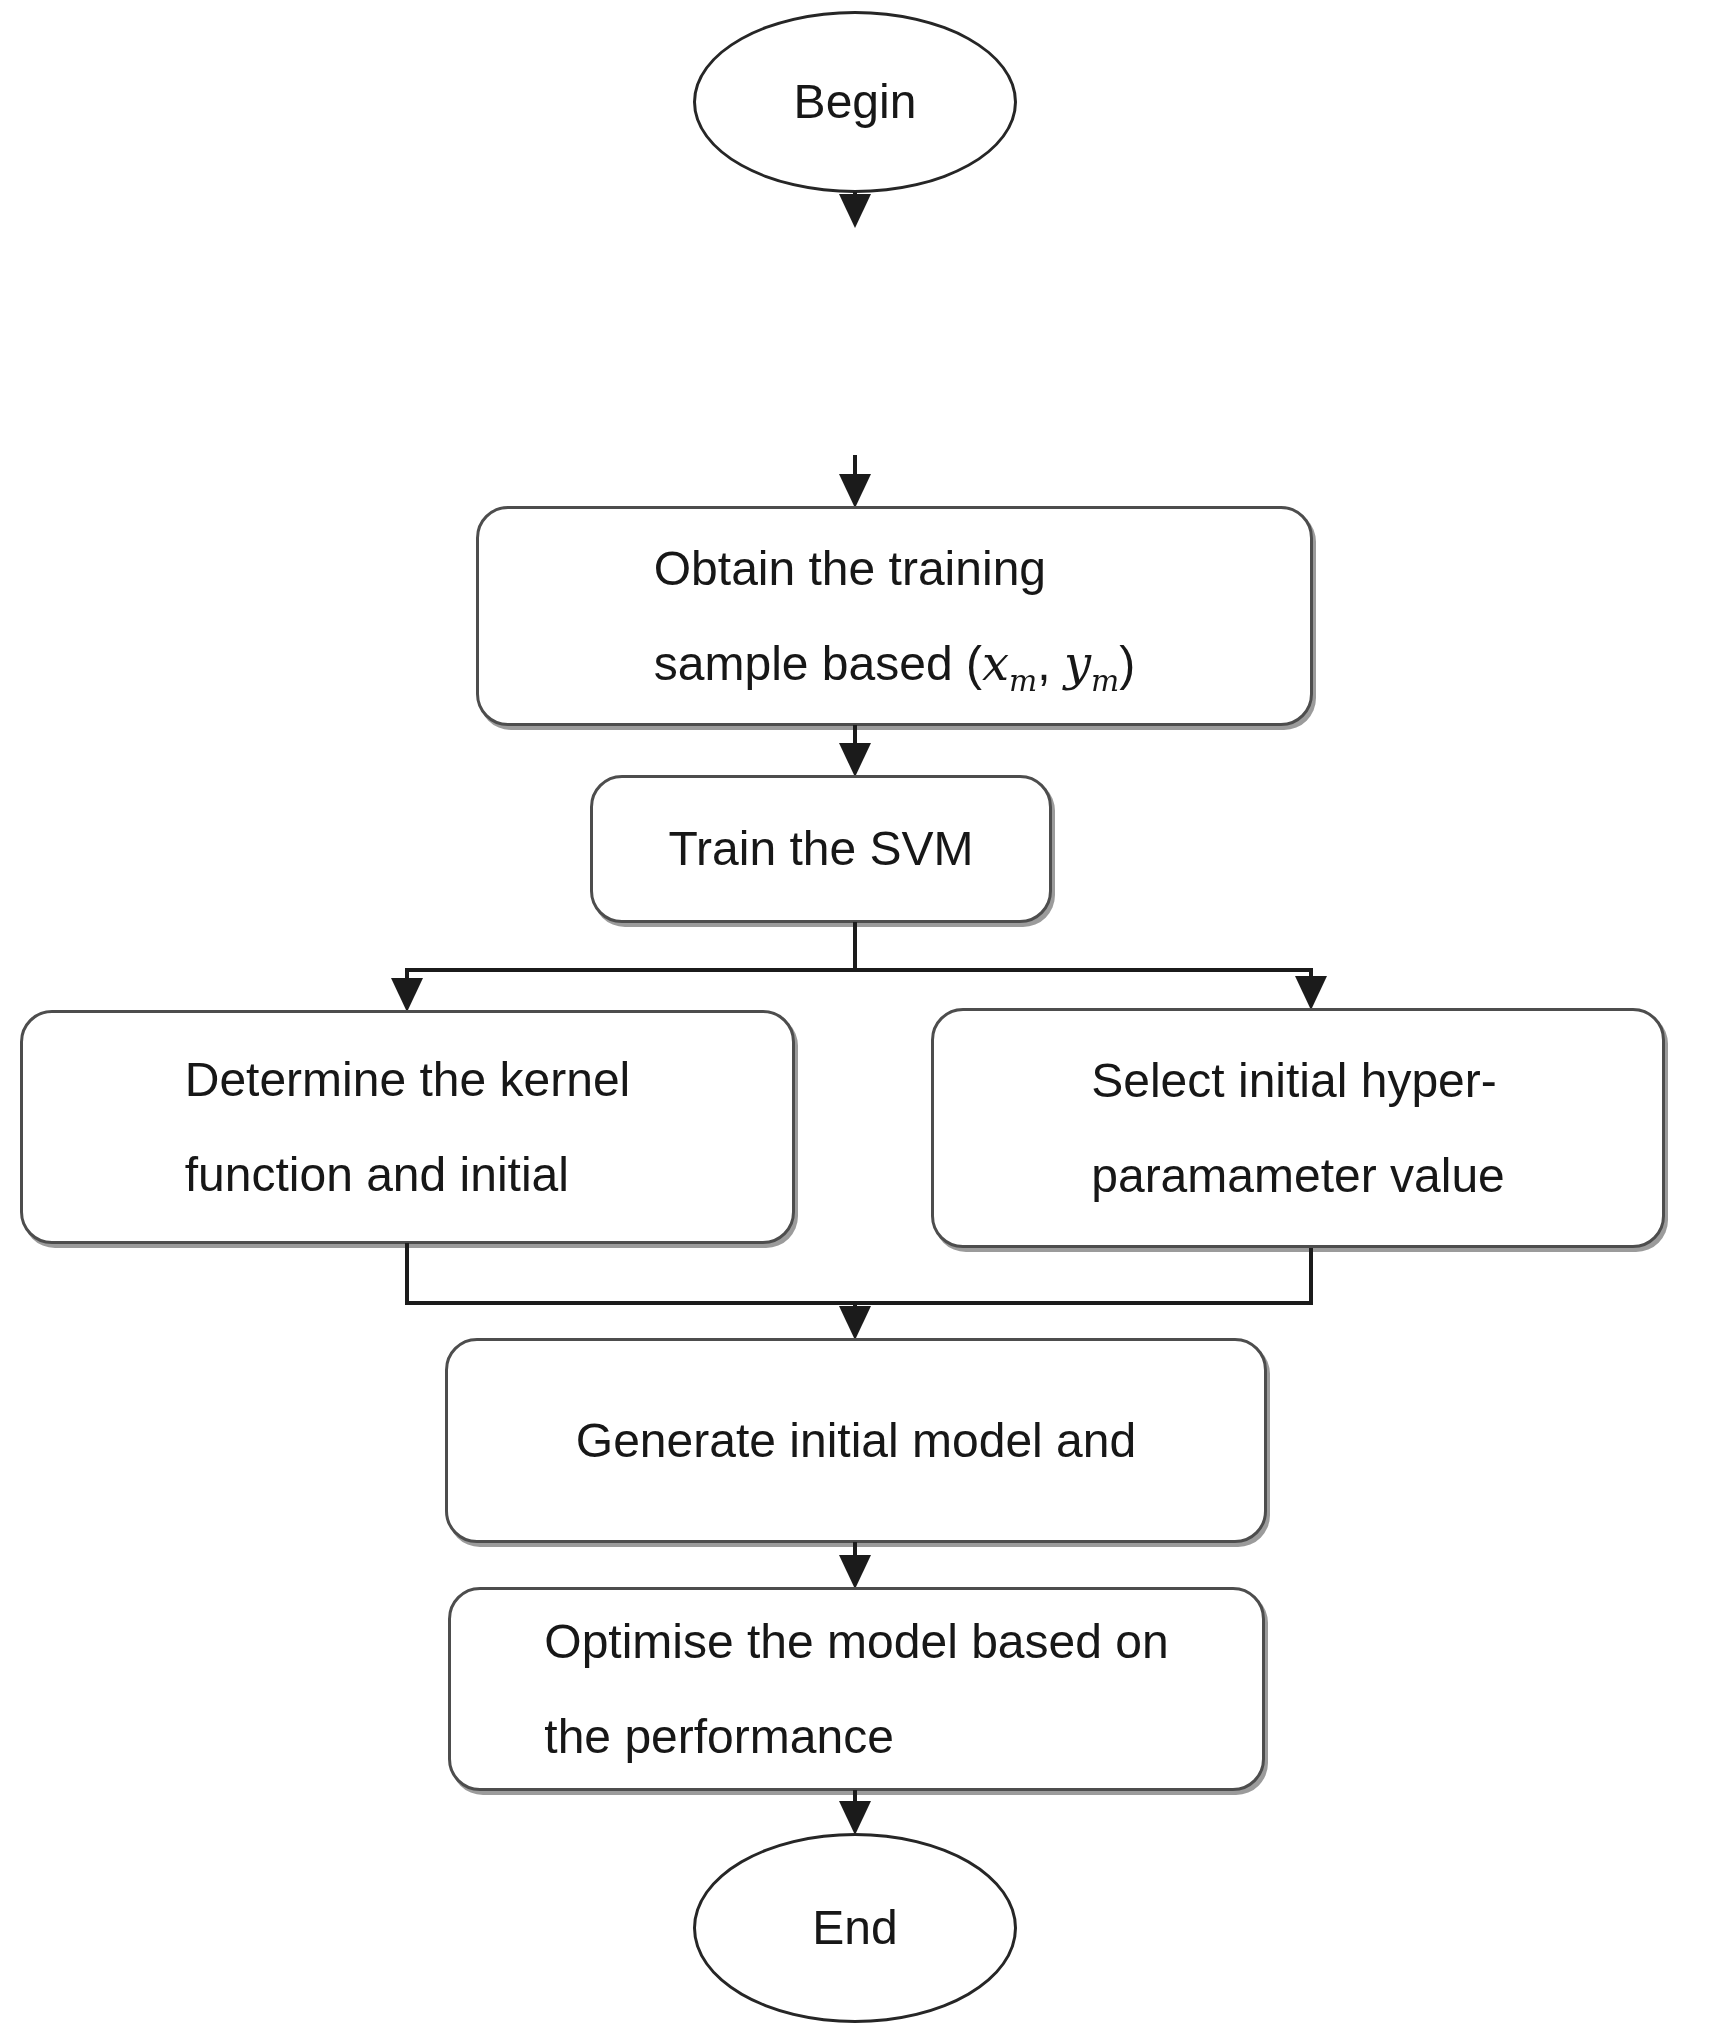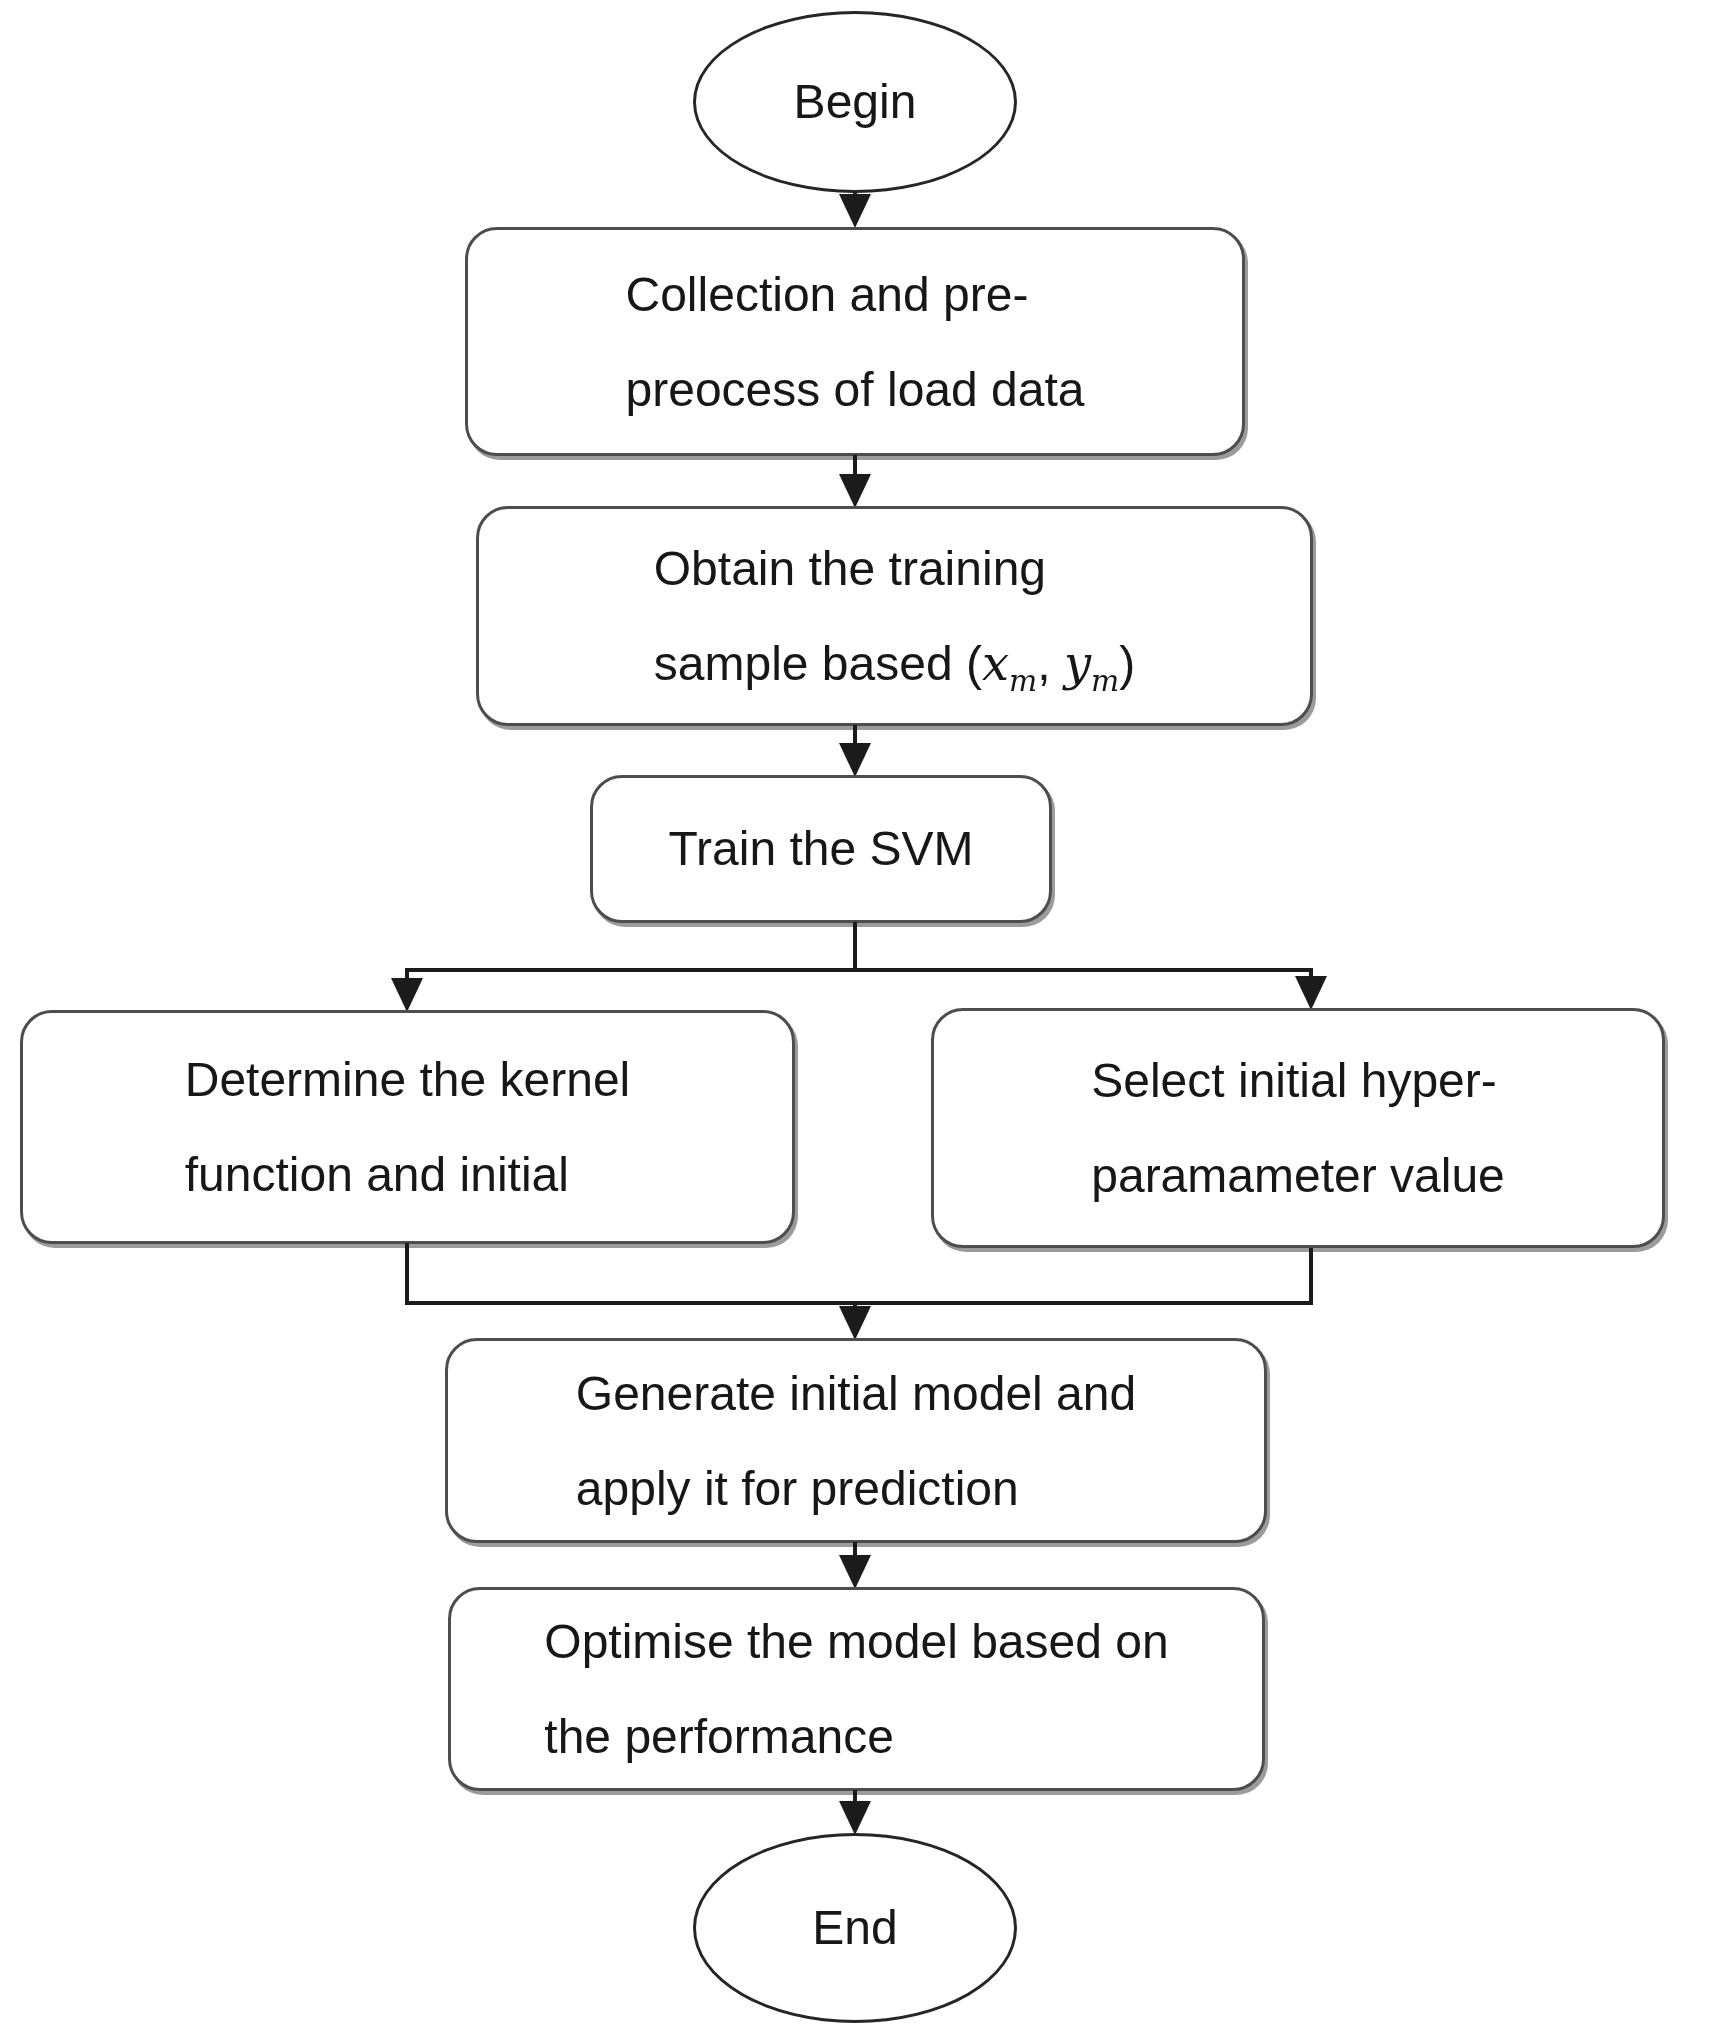--- a/index.html
+++ b/index.html
@@ -55,26 +55,20 @@
 
 <div class="canvas">
 
   <div class="node ellipse" style="left:693px;top:11px;width:324px;height:182px;">
     <span class="lbl single">Begin</span>
   </div>
 
   <div class="vline" style="left:853px;top:192px;height:14px;"></div>
   <div class="arrow-down" style="left:839px;top:194px;"></div>
 
-  <div class="node box" style="left:465px;top:227px;width:780px;height:229px;">
-    <div class="lbl">
-      <span class="line">Collection and pre-</span>
-      <span class="line">preocess of load data</span>
-    </div>
-  </div>
 
   <div class="vline" style="left:853px;top:455px;height:25px;"></div>
   <div class="arrow-down" style="left:839px;top:474px;"></div>
 
   <div class="node box" style="left:476px;top:506px;width:837px;height:220px;">
     <div class="lbl">
       <span class="line">Obtain the training</span>
       <span class="line"><span>sample based (</span><span class="mvar">x</span><sub class="msub">m</sub><span>, </span><span class="mvar">y</span><sub class="msub">m</sub><span>)</span></span>
     </div>
   </div>
@@ -109,21 +103,20 @@
 
   <div class="vline" style="left:405px;top:1243px;height:62px;"></div>
   <div class="vline" style="left:1309px;top:1248px;height:57px;"></div>
   <div class="hline" style="left:405px;top:1301px;width:908px;"></div>
   <div class="vline" style="left:853px;top:1301px;height:12px;"></div>
   <div class="arrow-down" style="left:839px;top:1306px;"></div>
 
   <div class="node box" style="left:445px;top:1338px;width:822px;height:205px;">
     <div class="lbl">
       <span class="line">Generate initial model and</span>
-      <span class="line">apply it for prediction</span>
     </div>
   </div>
 
   <div class="vline" style="left:853px;top:1542px;height:18px;"></div>
   <div class="arrow-down" style="left:839px;top:1555px;"></div>
 
   <div class="node box" style="left:448px;top:1587px;width:817px;height:204px;">
     <div class="lbl">
       <span class="line">Optimise the model based on</span>
       <span class="line">the performance</span>

